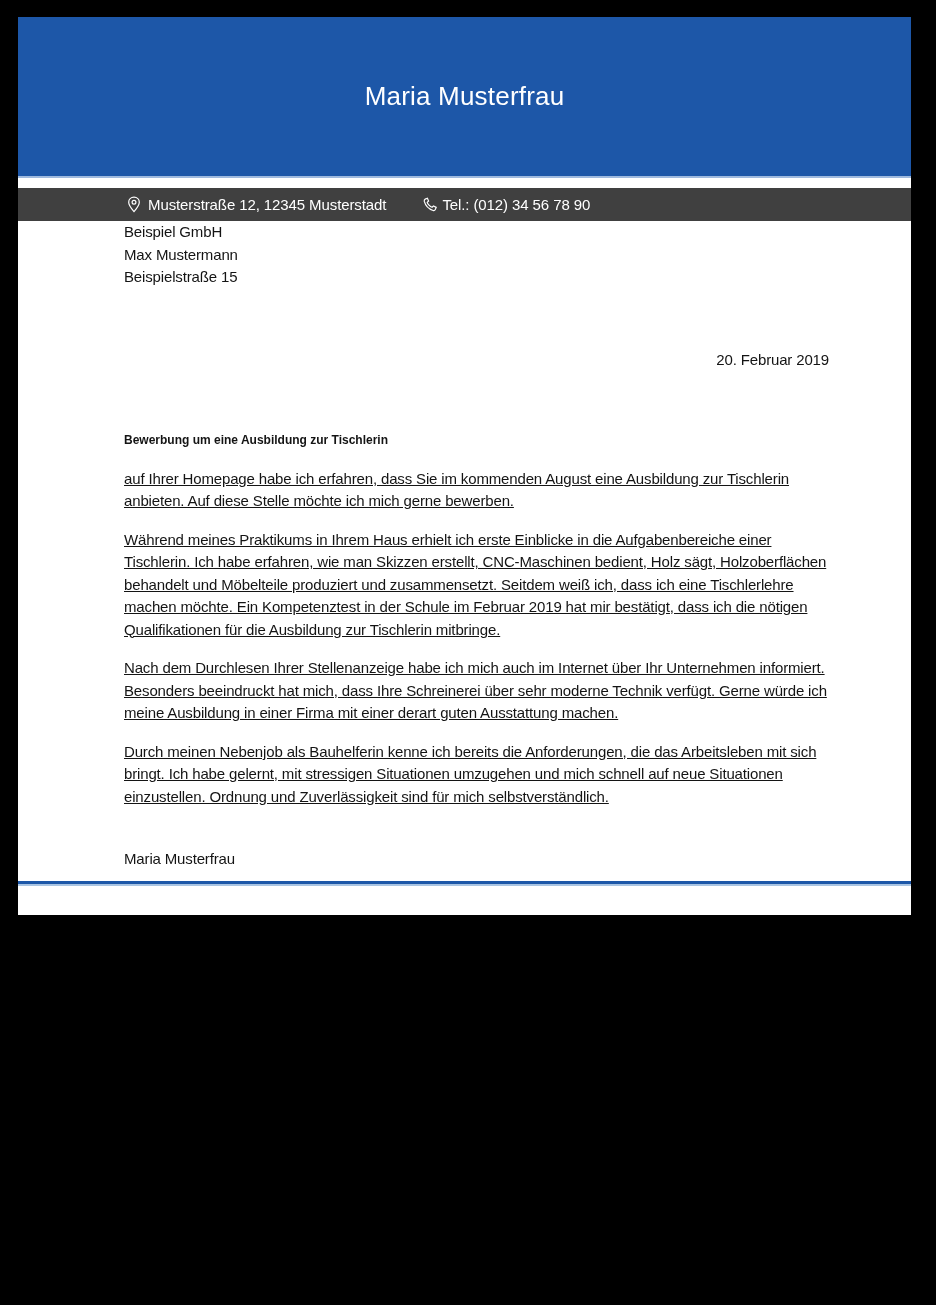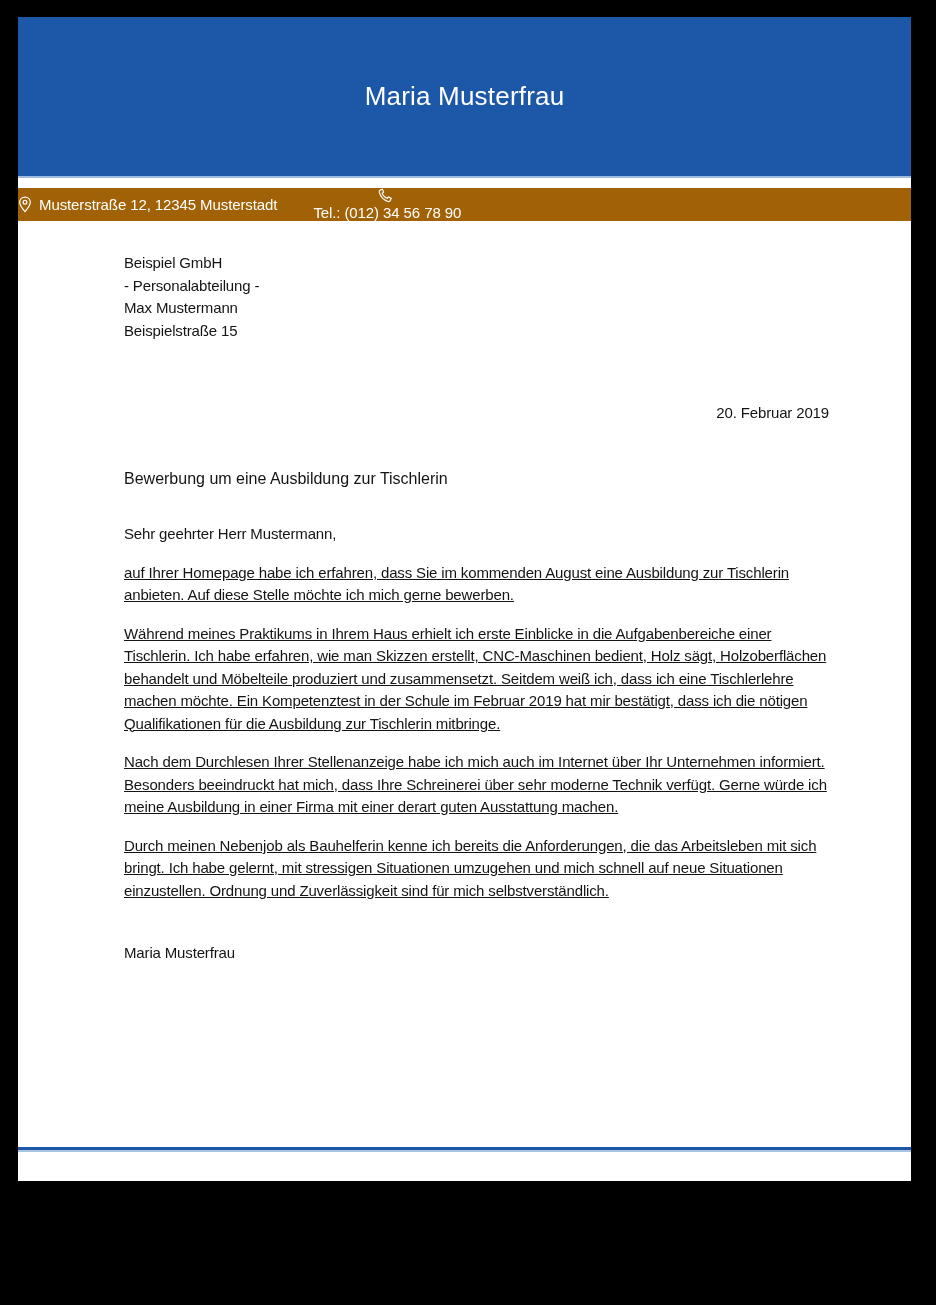--- a/index.html
+++ b/index.html
@@ -6,66 +6,67 @@
   body {
     width: 936px; height: 1305px;
     background: #000;
     position: relative;
     font-family: "Liberation Sans", "DejaVu Sans", sans-serif;
     -webkit-font-smoothing: antialiased;
   }
   .page {
     position: absolute;
     left: 18px; top: 17px;
-    width: 893px; height: 1164px;
+    width: 893px; height: 898px;
     background: #ffffff;
     overflow: hidden;
   }
   .header {
     height: 159px;
     background: #1d57a8;
     border-bottom: 2px solid #9fbadf;
     display: flex;
     align-items: center;
     justify-content: center;
   }
   .header .name {
     color: #ffffff;
     font-size: 26px;
     letter-spacing: 0.2px;
   }
   .contact-bar {
     margin-top: 10px;
     height: 33px;
-    background: #a16207;
+    background: #404040;
     color: #ffffff;
     display: flex;
     align-items: center;
+    padding-left: 109px;
     font-size: 15px;
     letter-spacing: -0.1px;
     box-sizing: border-box;
   }
   .contact-item { display: flex; align-items: center; }
   .contact-item .icon {
     display: inline-flex;
     margin-right: 7px;
   }
-  .contact-item.phone { margin-left: 36px; flex-direction: column; }
+  .contact-item.phone { margin-left: 36px; }
   .contact-item.phone .icon { margin-right: 4px; }
   .content {
     margin-left: 106px;
     width: 705px;
     color: #141414;
     font-size: 15px;
     line-height: 22.5px;
     letter-spacing: -0.15px;
   }
-  .recipient { margin-top: 31px; }
+  .recipient { }
   .date-row { margin-top: 60px; text-align: right; }
-  .subject { margin-top: 43px; font-weight: normal; font-size: 16px; letter-spacing: 0; }
+  .subject { margin-top: 58px; font-weight: bold; font-size: 12px; letter-spacing: 0; }
   .salutation { margin-top: 33px; }
   .content p { margin: 16px 0 0 0; text-decoration: underline; }
   .signature { margin-top: 40px; }
   .footer-rule { position: absolute; left: 0; right: 0; bottom: 29px; }
   .footer-rule .thick { height: 3px; background: #1d57a8; }
   .footer-rule .thin  { height: 2px; background: #a9c4e2; }
 </style>
 </head>
 <body>
 
@@ -92,30 +93,28 @@
         </svg>
       </span>
       <span>Tel.: (012) 34 56 78 90</span>
     </div>
   </div>
 
   <div class="content">
 
     <div class="recipient">
       <div>Beispiel GmbH</div>
-      <div>- Personalabteilung -</div>
       <div>Max Mustermann</div>
       <div>Beispielstraße 15</div>
     </div>
 
     <div class="date-row">20. Februar 2019</div>
 
     <div class="subject">Bewerbung um eine Ausbildung zur Tischlerin</div>
 
-    <div class="salutation">Sehr geehrter Herr Mustermann,</div>
 
     <p>auf Ihrer Homepage habe ich erfahren, dass Sie im kommenden August eine Ausbildung zur Tischlerin anbieten. Auf diese Stelle möchte ich mich gerne bewerben.</p>
     <p>Während meines Praktikums in Ihrem Haus erhielt ich erste Einblicke in die Aufgabenbereiche einer Tischlerin. Ich habe erfahren, wie man Skizzen erstellt, CNC-Maschinen bedient, Holz sägt, Holzoberflächen behandelt und Möbelteile produziert und zusammensetzt. Seitdem weiß ich, dass ich eine Tischlerlehre machen möchte. Ein Kompetenztest in der Schule im Februar 2019 hat mir bestätigt, dass ich die nötigen Qualifikationen für die Ausbildung zur Tischlerin mitbringe.</p>
     <p>Nach dem Durchlesen Ihrer Stellenanzeige habe ich mich auch im Internet über Ihr Unternehmen informiert. Besonders beeindruckt hat mich, dass Ihre Schreinerei über sehr moderne Technik verfügt. Gerne würde ich meine Ausbildung in einer Firma mit einer derart guten Ausstattung machen.</p>
     <p>Durch meinen Nebenjob als Bauhelferin kenne ich bereits die Anforderungen, die das Arbeitsleben mit sich bringt. Ich habe gelernt, mit stressigen Situationen umzugehen und mich schnell auf neue Situationen einzustellen. Ordnung und Zuverlässigkeit sind für mich selbstverständlich.</p>
 
 
     <div class="signature">Maria Musterfrau</div>
 
   </div>

